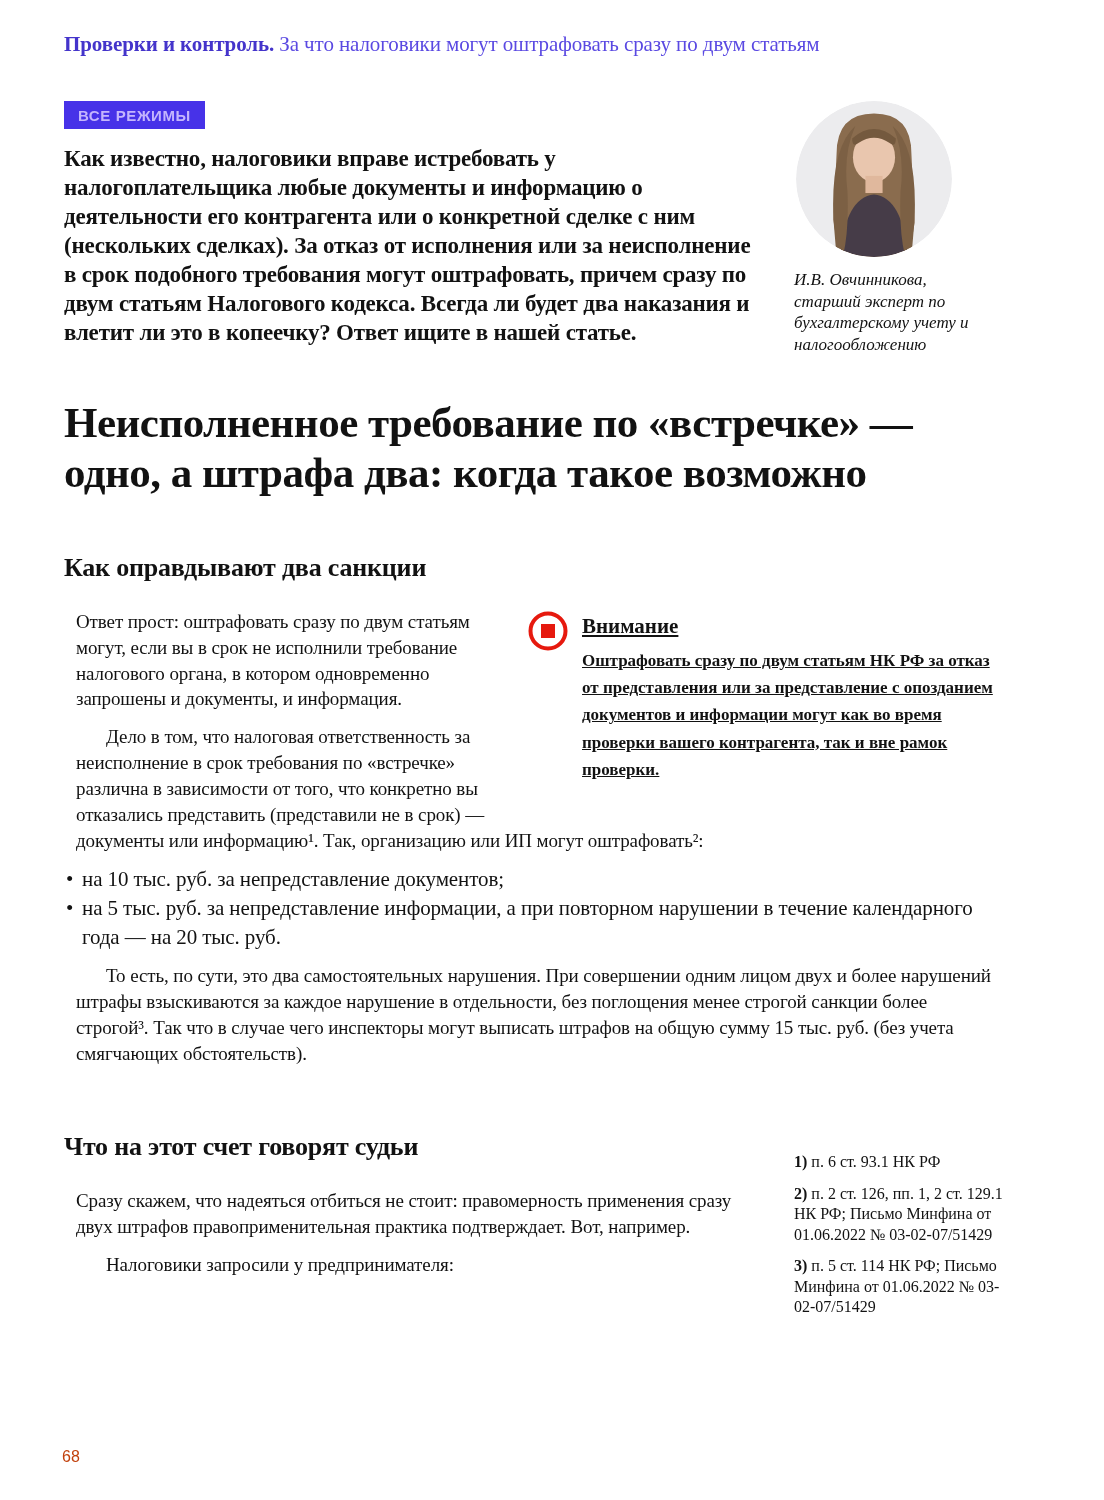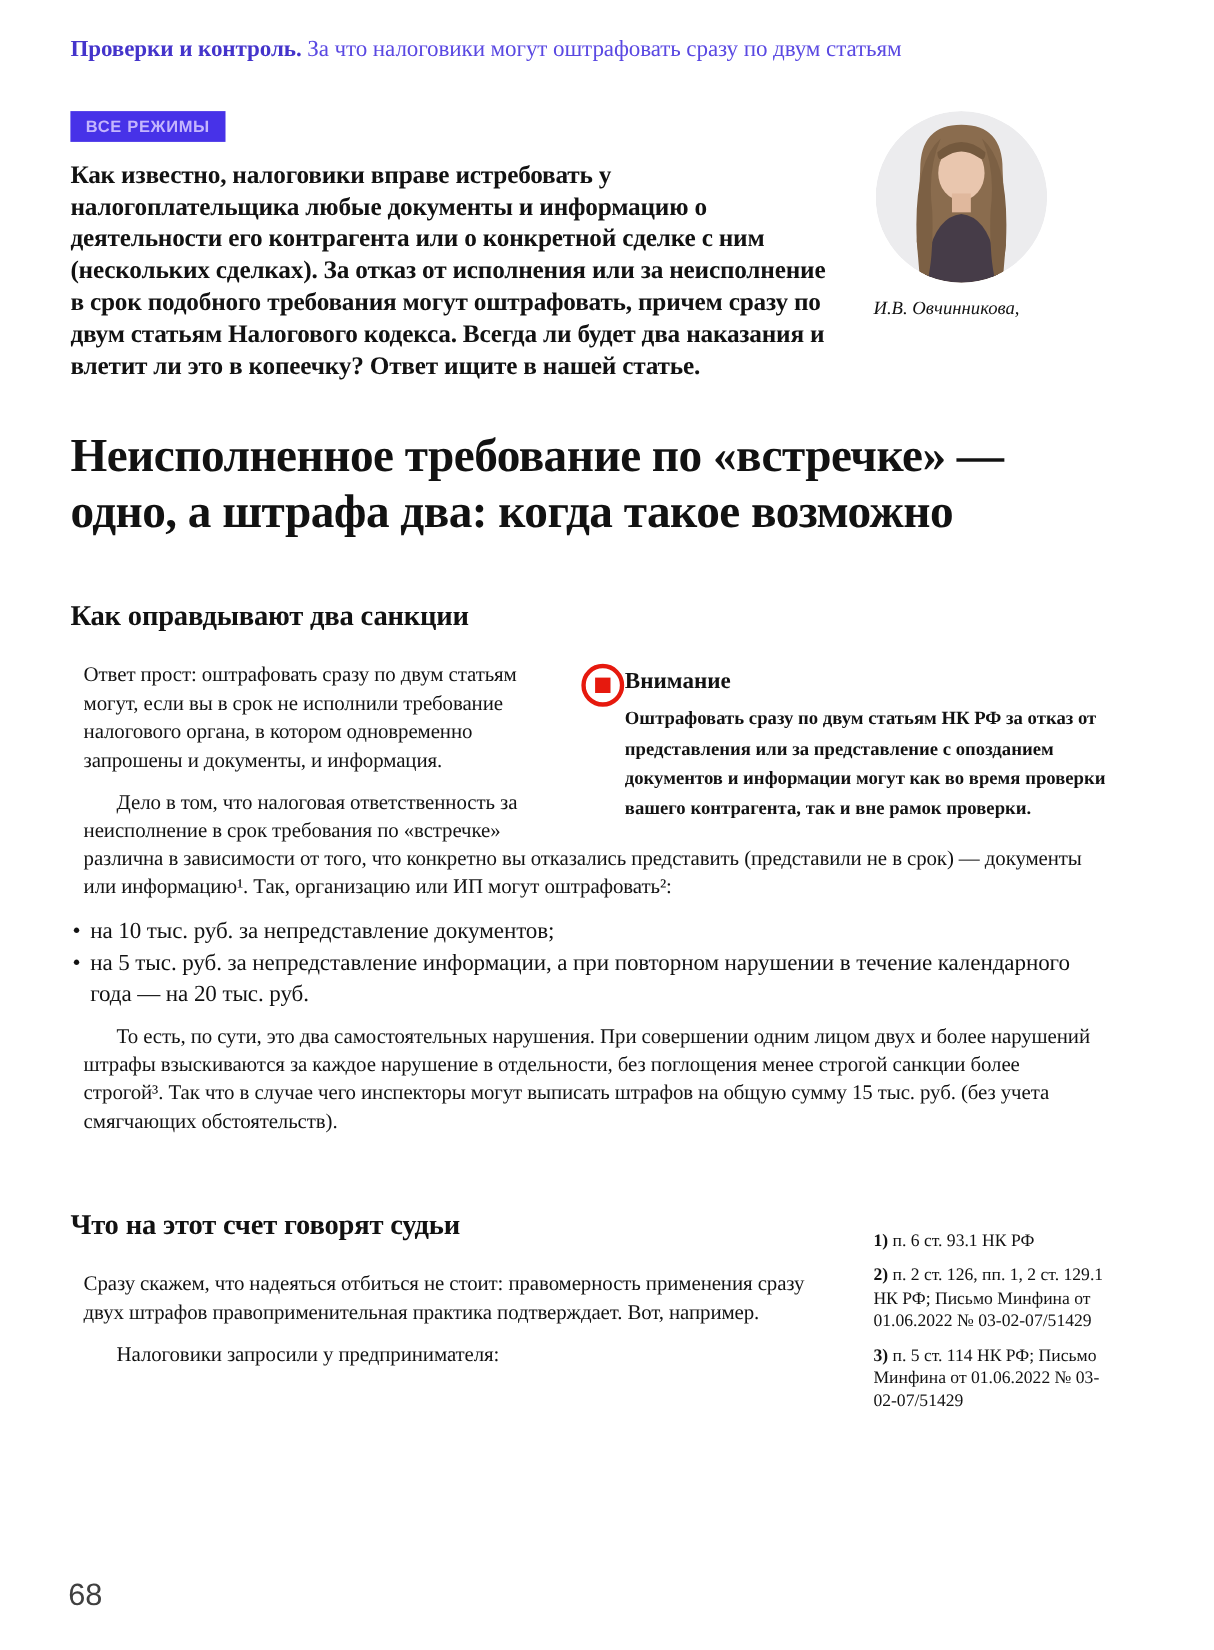--- a/index.html
+++ b/index.html
@@ -61,21 +61,21 @@
     margin:54px 0 26px 0; letter-spacing:-0.2px;
   }
   .body-text p { margin:12px; font-size:19px; line-height:1.36; letter-spacing:-0.1px; }
   .body-text p.indent { text-indent:30px; }
 
   
   .callout {
     float:right;
     width:482px;
     margin:2px 0 20px 32px;
-    display:flex; 
+    display:flex; gap:14px;text-decoration:underline;
   }
   .callout-icon { flex:none; width:40px; height:40px; margin-top:0; }
   .callout-icon svg { display:block; width:40px; height:40px; }
   .callout-body { padding-top:3px; }
   .callout-title { font-size:21px; font-weight:bold; margin-bottom:8px; }
   .callout-text { font-size:17px; font-weight:bold; line-height:1.6; letter-spacing:0; }
 
   ul.bullets { margin:0; padding:0 0 0 18px; list-style:none; }
   ul.bullets li {
     position:relative;
@@ -93,21 +93,21 @@
     width:216px; flex:none;
     padding-top:66px;
     font-size:16px; line-height:1.28;
   }
   .footnote { margin-bottom:11px; }
   .footnote .fn-num { font-weight:bold; }
 
   .page-number {
     position:absolute; left:62px; bottom:34px;
     font-family:"Liberation Sans", sans-serif;
-    font-size:28px; color:#404040;
+    font-size:16px; color:#c2410c;
   }
   .clearfix::after { content:""; display:block; clear:both; }
 </style>
 </head>
 <body>
 
 <div class="page">
 
   <div class="hat">
     <span class="kicker">Проверки и контроль.</span>
@@ -134,20 +134,21 @@
             <rect x="44.5" y="48" width="11" height="11" fill="#e0b89d"></rect>
             <path d="M28 102 Q31 62 50 60 Q69 62 72 102 Z" fill="#463c48"></path>
             <path d="M24 76 Q22 30 38 16 Q30 34 33 58 Q34 84 30 100 L26 100 Z" fill="#7c6044"></path>
             <path d="M76 76 Q78 30 62 16 Q70 34 67 58 Q66 84 70 100 L74 100 Z" fill="#7c6044"></path>
             <path d="M36 24 Q50 12 64 24 Q64 30 60 27 Q50 20 40 27 Q36 30 36 24 Z" fill="#74593e"></path>
           </g>
         </svg>
       </div>
       <div class="author-caption">
         <div>И.В. Овчинникова,</div>
+        <div>старший эксперт по бухгалтерскому учету и налогообложению</div>
       </div>
     </div>
   </div>
 
   <h1 class="article-title">Неисполненное требование по «встречке» — одно, а штрафа два: когда такое возможно</h1>
 
   <h2 class="section-heading">Как оправдывают два санкции</h2>
 
   <div class="body-text clearfix">
     <aside class="callout">

